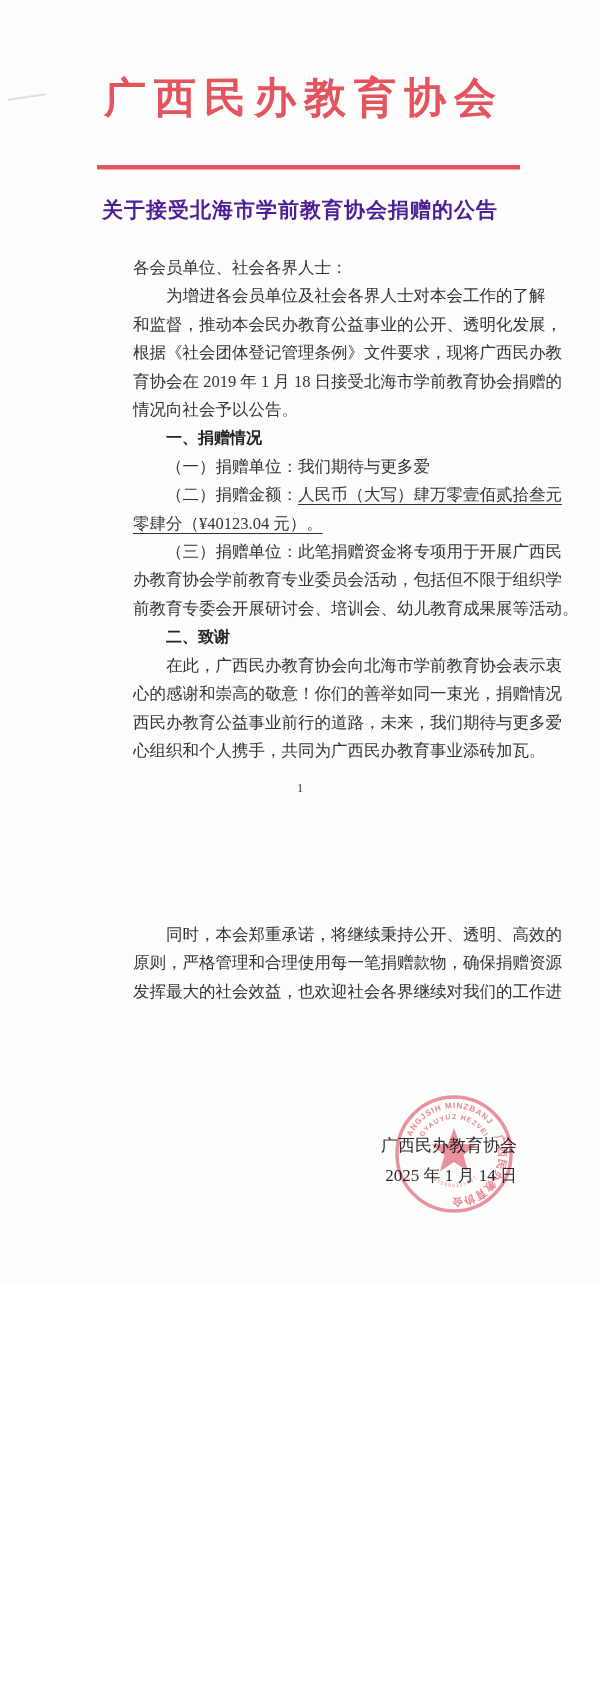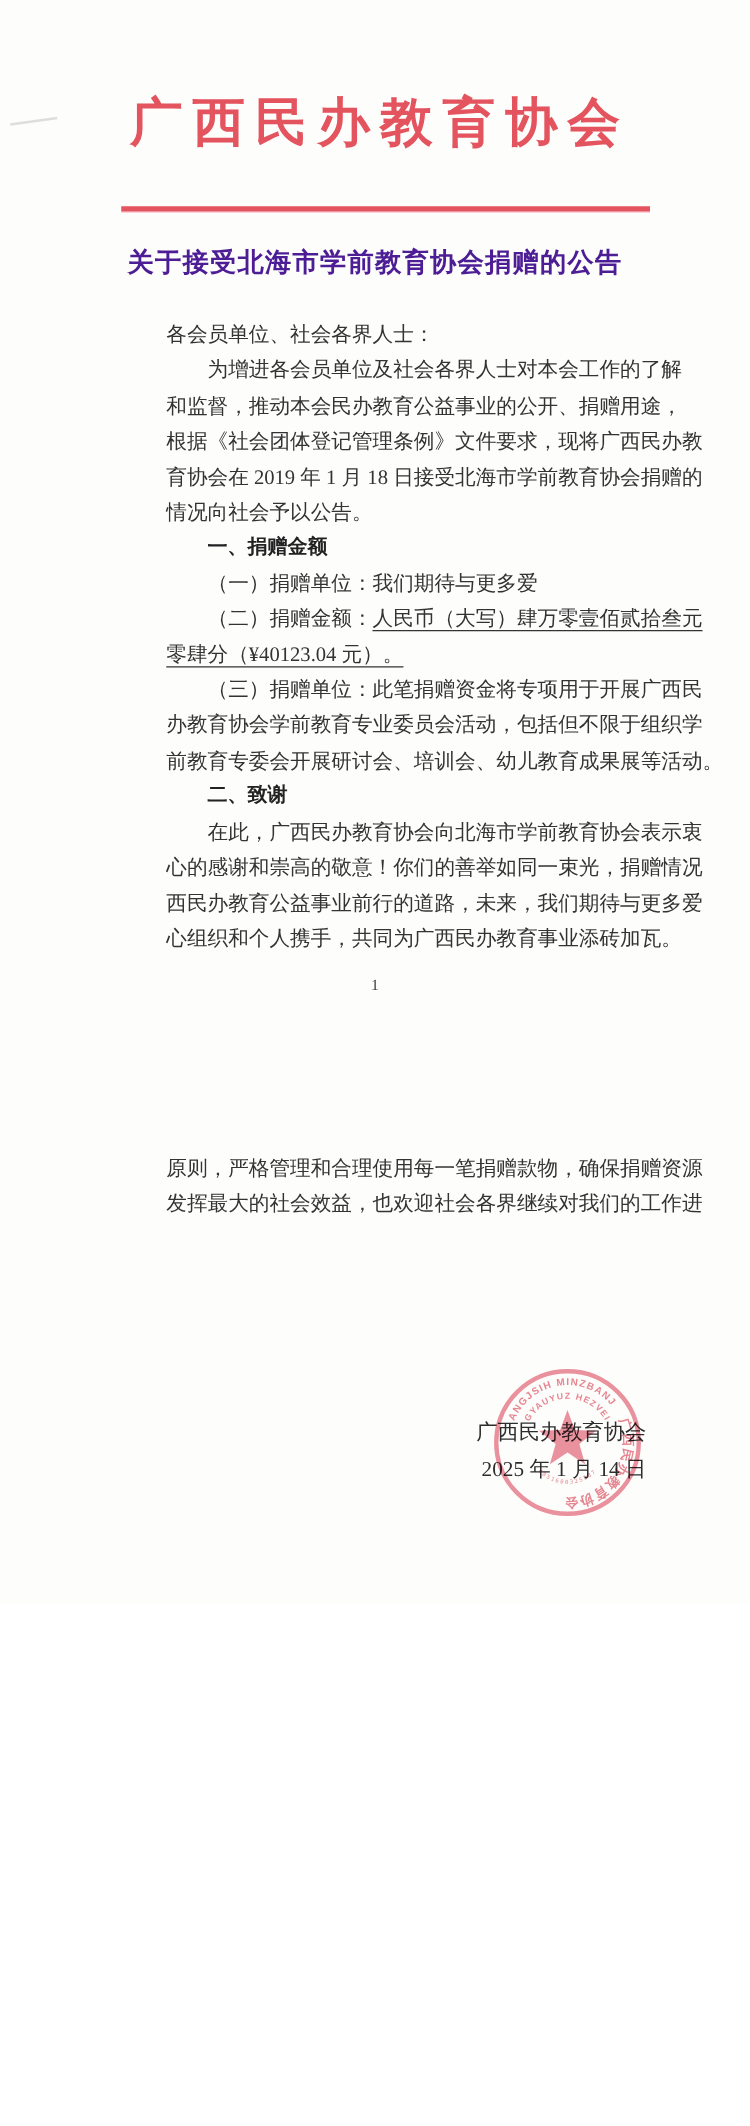--- a/index.html
+++ b/index.html
@@ -73,41 +73,42 @@
   <div class="scan-mark"></div>
 
   <div class="letterhead">广西民办教育协会</div>
   <div class="rule rule-top"></div>
 
   <div class="doc-title">关于接受北海市学前教育协会捐赠的公告</div>
 
   <div class="body-block body-1">
     <div class="line">各会员单位、社会各界人士：</div>
     <div class="line indent">为增进各会员单位及社会各界人士对本会工作的了解</div>
-    <div class="line">和监督，推动本会民办教育公益事业的公开、捐赠用途，</div>
+    <div class="line">和监督，推动本会民办教育公益事业的公开、透明化发展，</div>
     <div class="line">根据《社会团体登记管理条例》文件要求，现将广西民办教</div>
     <div class="line">育协会在 2019 年 1 月 18 日接受北海市学前教育协会捐赠的</div>
     <div class="line">情况向社会予以公告。</div>
-    <div class="line heading">一、捐赠金额</div>
+    <div class="line heading">一、捐赠情况</div>
     <div class="line indent">（一）捐赠单位：我们期待与更多爱</div>
     <div class="line indent"><span>（二）捐赠金额：</span><span class="u">人民币（大写）肆万零壹佰贰拾叁元</span></div>
     <div class="line"><span class="u">零肆分（¥40123.04 元）。</span></div>
     <div class="line indent">（三）捐赠单位：此笔捐赠资金将专项用于开展广西民</div>
     <div class="line">办教育协会学前教育专业委员会活动，包括但不限于组织学</div>
     <div class="line">前教育专委会开展研讨会、培训会、幼儿教育成果展等活动。</div>
     <div class="line heading">二、致谢</div>
     <div class="line indent">在此，广西民办教育协会向北海市学前教育协会表示衷</div>
     <div class="line">心的感谢和崇高的敬意！你们的善举如同一束光，捐赠情况</div>
     <div class="line">西民办教育公益事业前行的道路，未来，我们期待与更多爱</div>
     <div class="line">心组织和个人携手，共同为广西民办教育事业添砖加瓦。</div>
   </div>
 
   <div class="pagenum pagenum-1">1</div>
 
   <div class="body-block body-2">
+    <div class="line indent">同时，本会郑重承诺，将继续秉持公开、透明、高效的</div>
     <div class="line">原则，严格管理和合理使用每一笔捐赠款物，确保捐赠资源</div>
     <div class="line">发挥最大的社会效益，也欢迎社会各界继续对我们的工作进</div>
   </div>
 
   <div class="signature">
     <div>广西民办教育协会</div>
     <div>2025 年 1 月 14 日</div>
   </div>
 
   <svg class="stamp" viewBox="0 0 124 124" xmlns="http://www.w3.org/2000/svg">

